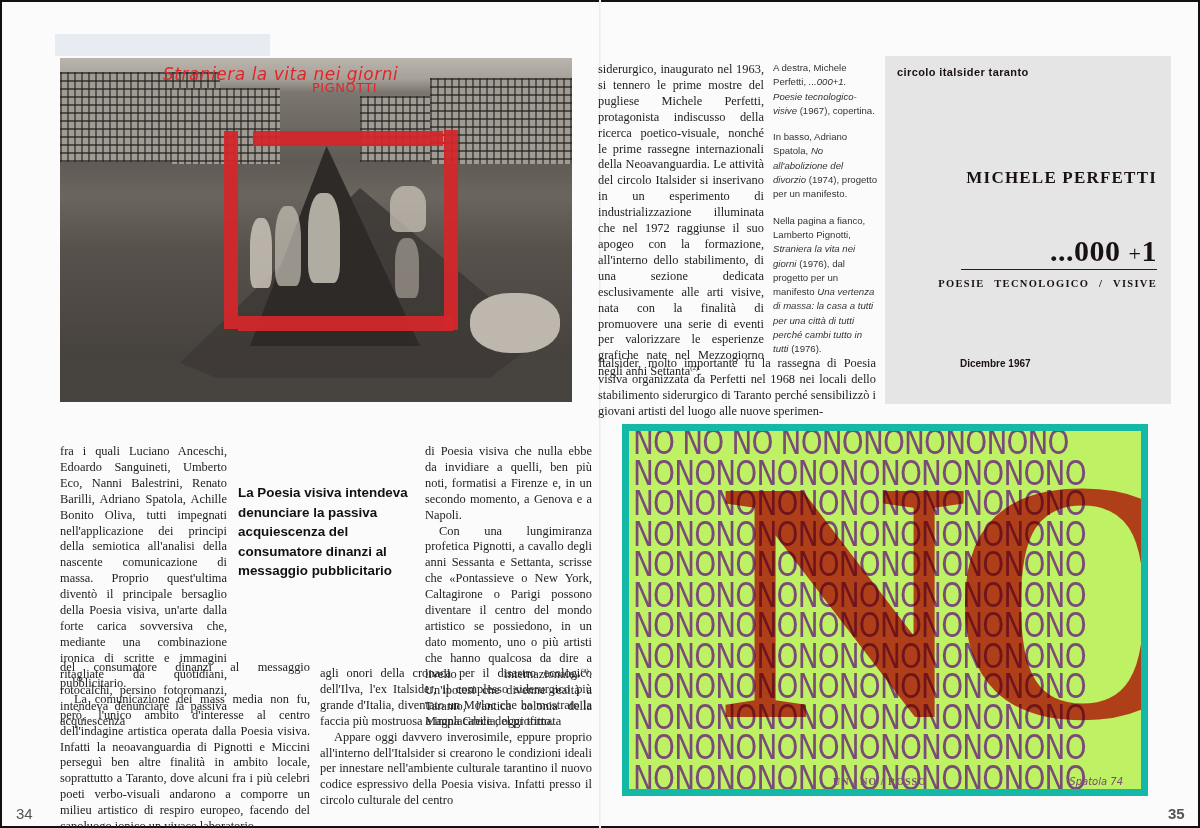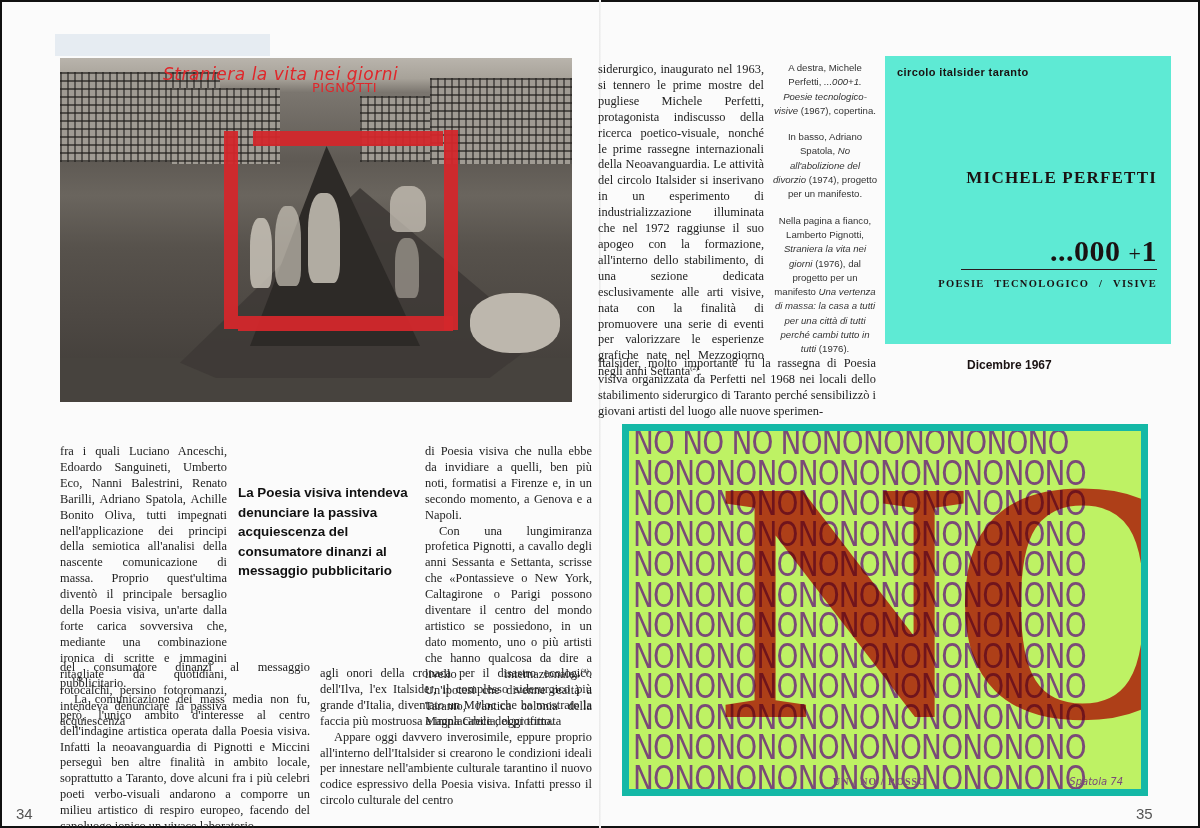--- a/index.html
+++ b/index.html
@@ -43,38 +43,38 @@
     
     .col-text {
       position: absolute; font-size: 12.4px; line-height: 15.9px; text-align: justify; hyphens: auto;
       font-family: "Liberation Serif", serif; color: #222;
     }
     .col-text p { margin: 0; }
     .col-text p.indent { text-indent: 14px; }
     sup { font-size: 7px; line-height: 0; }
 
     .captions {
-      position: absolute; left: 773px; top: 61px; width: 104px; text-align: center;
+      position: absolute; left: 773px; top: 61px; width: 104px; text-align: left;
       font-family: "Liberation Sans", sans-serif; font-size: 9.6px; line-height: 14.3px; color: #333;
     }
     .captions p { margin: 0 0 12px 0; }
     .captions em { font-style: italic; }
 
     
     .cover {
-      position: absolute; left: 885px; top: 56px; width: 286px; height: 288px;
-      background: #5eead4; color: #1a1212;
+      position: absolute; left: 885px; top: 56px; width: 286px; height: 348px;
+      background: #e5e5e5; color: #1a1212;
     }
     .cover-top { position: absolute; left: 12px; top: 10px; font-family: "Liberation Sans", sans-serif; font-weight: bold; font-size: 11px; letter-spacing: .4px; }
     .cover-name { position: absolute; right: 14px; top: 112px; font-family: "Liberation Serif", serif; font-weight: bold; font-size: 17px; letter-spacing: 1.2px; }
     .cover-num { position: absolute; right: 14px; top: 178px; font-family: "Liberation Serif", serif; font-weight: bold; font-size: 30px; letter-spacing: .5px; }
     .cover-num .plus { font-weight: normal; font-size: 22px; }
     .cover-rule { position: absolute; left: 76px; right: 14px; top: 213px; height: 1px; background: #2a1a20; }
     .cover-sub { position: absolute; right: 14px; top: 222px; font-family: "Liberation Serif", serif; font-weight: bold; font-size: 10.5px; letter-spacing: 1.3px; word-spacing: 6px; }
-    .cover-date { position: absolute; left: 82px; top: 302px; font-family: "Liberation Sans", sans-serif; font-weight: bold; font-size: 12px; }
+    .cover-date { position: absolute; left: 75px; top: 302px; font-family: "Liberation Sans", sans-serif; font-weight: bold; font-size: 10px; }
 
     
     .pullquote {
       position: absolute; left: 238px; top: 483px; width: 190px; text-align: left;
       font-family: "Liberation Sans", sans-serif; font-weight: bold; font-size: 13.4px; line-height: 19.6px; color: #111;
     }
 
     
     .poster {
       position: absolute; left: 622px; top: 424px; width: 512px; height: 358px;
@@ -179,13 +179,13 @@
 NONONONONONONONONONONO
 NONONONONONONONONONONO
 NONONONONONONONONONONO
 NONONONONONONONONONONO</div>
   <div class="big-no">NO</div>
   <div class="poster-footer">UN / NO / ROSSO</div>
   <div class="poster-signature">Spatola 74</div>
 </div>
 
 <div class="page-num" style="left:16px;top:805px;">34</div>
-<div class="page-num" style="left:1136px;top:805px;">35</div>
+<div class="page-num" style="left:1168px;top:805px;font-weight:bold;">35</div>
 
 </body></html>

